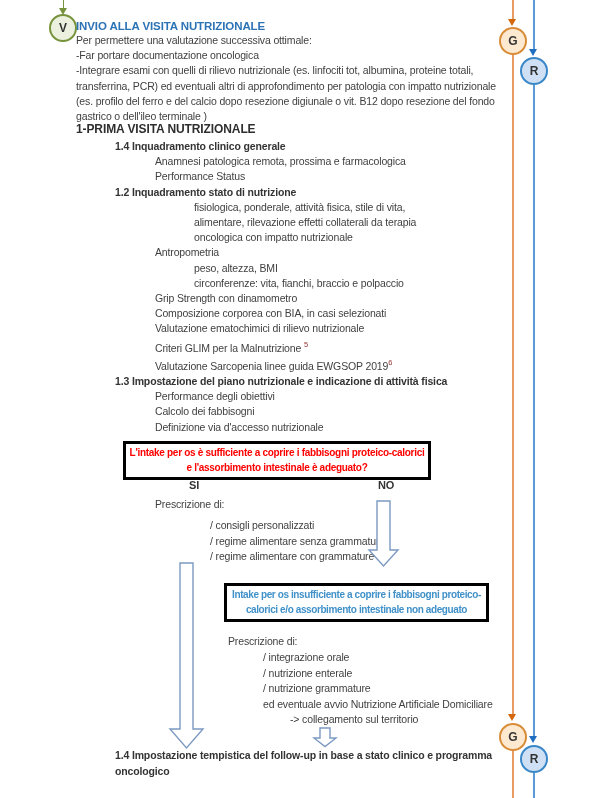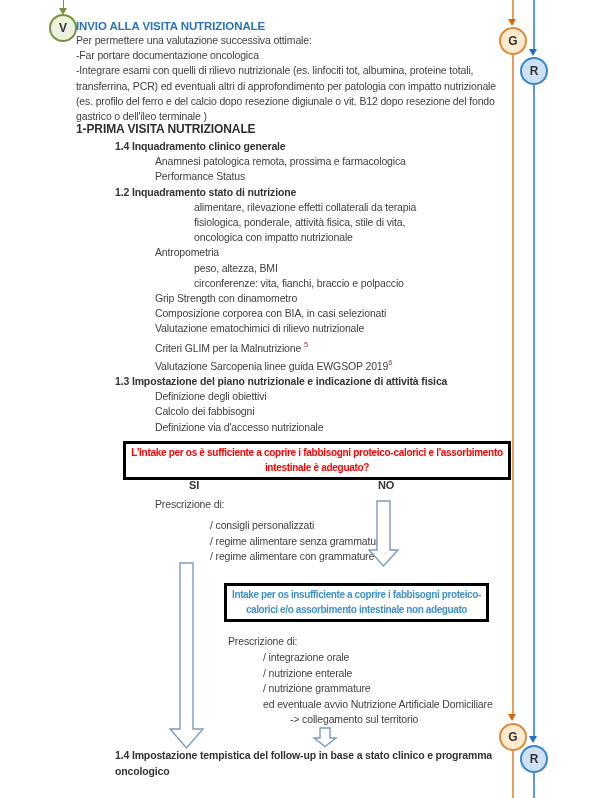--- a/index.html
+++ b/index.html
@@ -60,38 +60,38 @@
     <div>gastrico o dell'ileo terminale )</div>
   </div>
 
   <div class="abs h1" style="left:76px;top:122px;">1-PRIMA VISITA NUTRIZIONALE</div>
 
   <div class="abs col" style="left:115px;top:139px;">
     <div class="b">1.4 Inquadramento clinico generale</div>
     <div class="l1">Anamnesi patologica remota, prossima e farmacologica</div>
     <div class="l1">Performance Status</div>
     <div class="b">1.2 Inquadramento stato di nutrizione</div>
+    <div class="l2">fisiologica, ponderale, attività fisica, stile di vita,</div>
     <div class="l2">alimentare, rilevazione effetti collaterali da terapia</div>
-    <div class="l2">fisiologica, ponderale, attività fisica, stile di vita,</div>
     <div class="l2">oncologica con impatto nutrizionale</div>
     <div class="l1">Antropometria</div>
     <div class="l2">peso, altezza, BMI</div>
     <div class="l2">circonferenze: vita, fianchi, braccio e polpaccio</div>
     <div class="l1">Grip Strength con dinamometro</div>
     <div class="l1">Composizione corporea con BIA, in casi selezionati</div>
     <div class="l1">Valutazione ematochimici di rilievo nutrizionale</div>
     <div class="l1"><span>Criteri GLIM per la Malnutrizione </span><sup>5</sup></div>
     <div class="l1"><span>Valutazione Sarcopenia linee guida EWGSOP 2019</span><sup>6</sup></div>
     <div class="b">1.3 Impostazione  del piano nutrizionale e indicazione di attività fisica</div>
-    <div class="l1">Definizione degli obiettivi</div>
+    <div class="l1">Performance degli obiettivi</div>
     <div class="l1">Calcolo dei fabbisogni</div>
     <div class="l1">Definizione via d'accesso nutrizionale</div>
   </div>
 
-  <div class="abs decision red-text" style="left:123px;top:441px;width:388px;">L'intake per os è sufficiente a coprire i fabbisogni  proteico-calorici e l'assorbimento intestinale è adeguato?</div>
+  <div class="abs decision red-text" style="left:123px;top:441px;width:308px;">L'intake per os è sufficiente a coprire i fabbisogni  proteico-calorici e l'assorbimento intestinale è adeguato?</div>
 
   <div class="abs branch-label" style="left:189px;top:479px;">SI</div>
   <div class="abs branch-label" style="left:378px;top:479px;">NO</div>
 
   <div class="abs presc" style="left:155px;top:497px;">
     <div style="line-height:15.2px;">Prescrizione di:</div>
     <div class="items" style="padding-left:55px;margin-top:6px;">
       <div>/ consigli personalizzati</div>
       <div>/ regime alimentare senza grammature</div>
       <div>/ regime alimentare con grammature</div>

